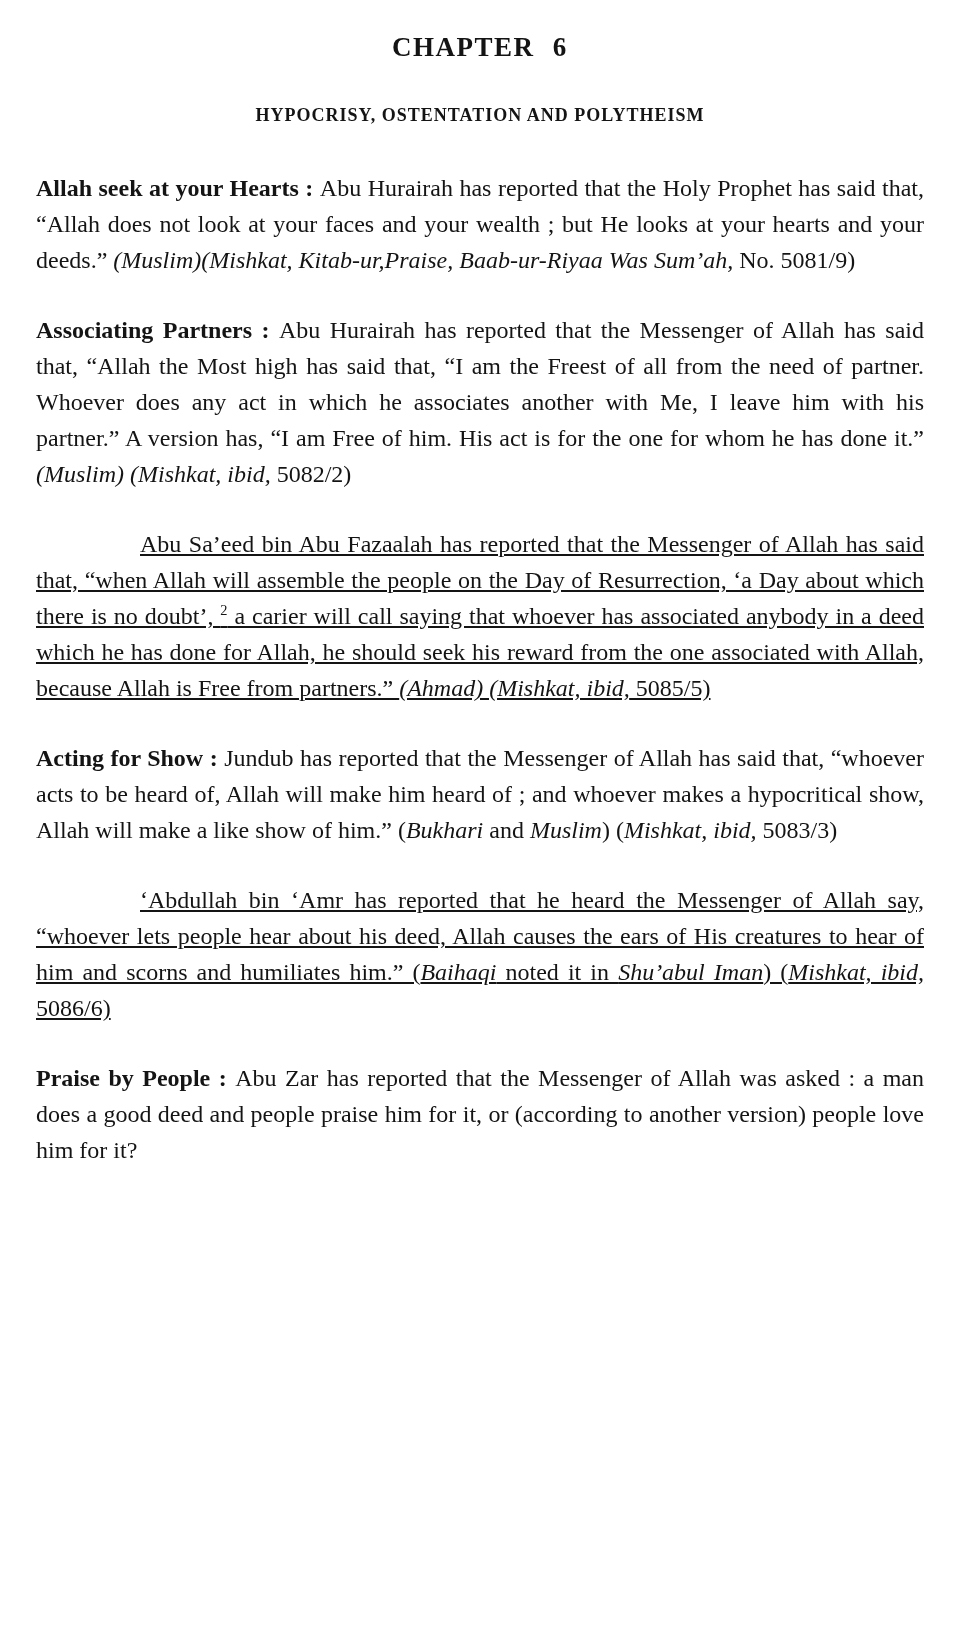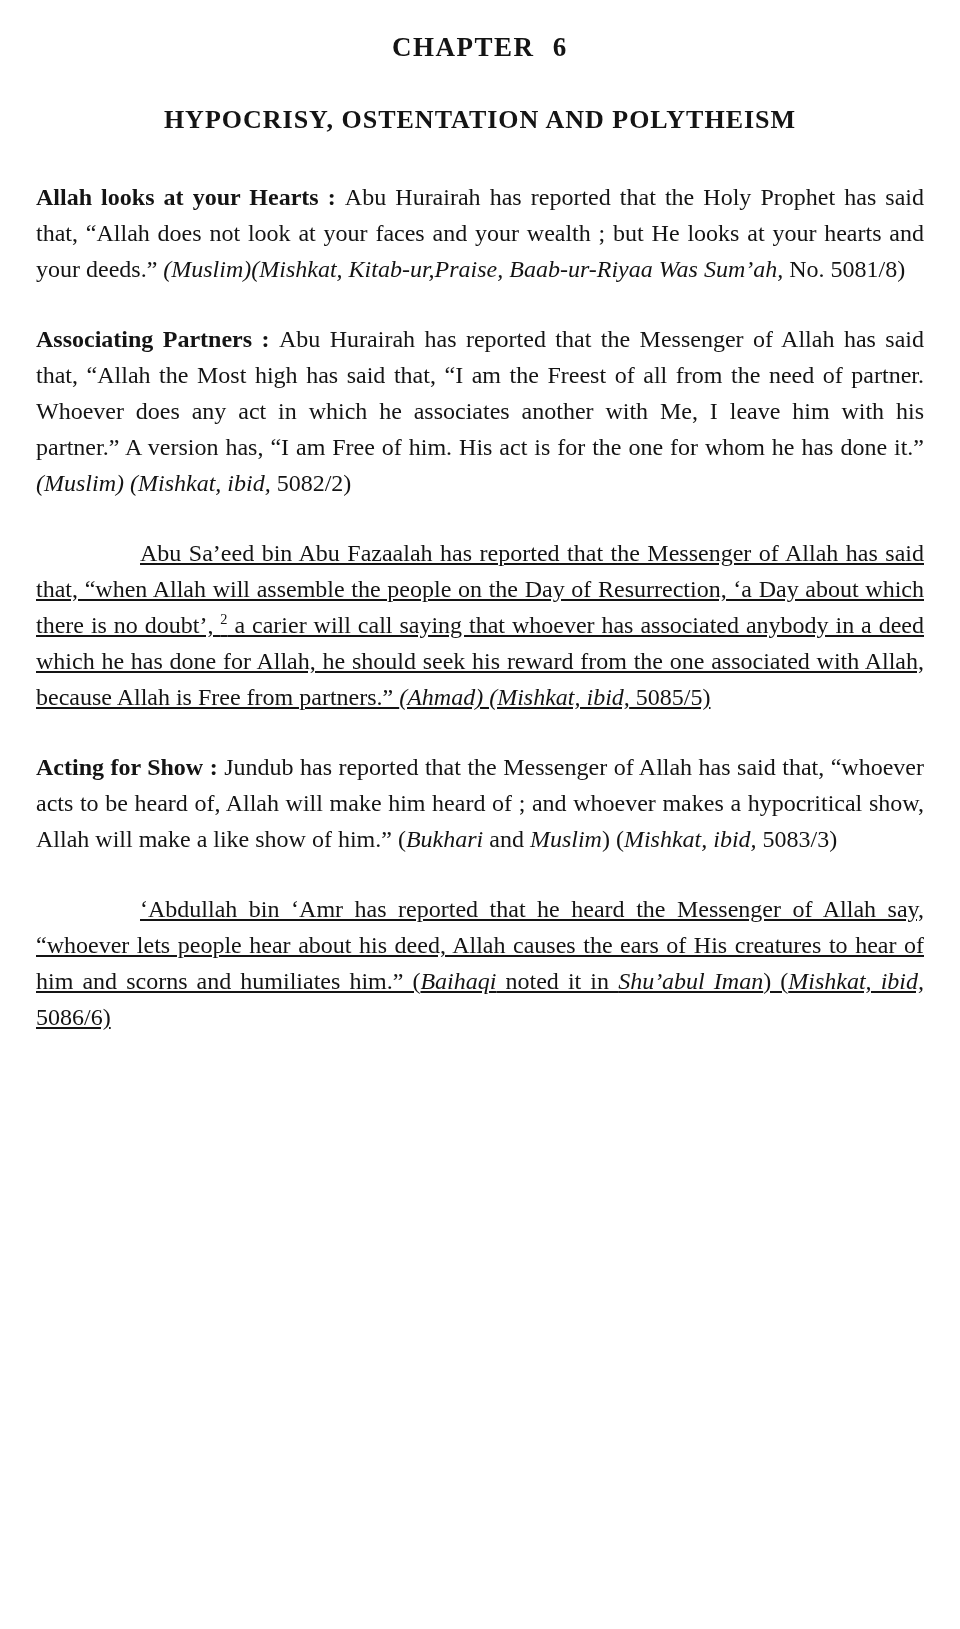--- a/index.html
+++ b/index.html
@@ -25,21 +25,21 @@
     margin: 8px 0 0 0;
     text-align: center;
     font-size: 27px;
     font-weight: bold;
     letter-spacing: 1.5px;
     word-spacing: 10px;
   }
   .page-title {
     margin: 42px 0 0 0;
     text-align: center;
-    font-size: 26px;
+    font-size: 18px;
     font-weight: bold;
     letter-spacing: 1px;
   }
   .body-text {
     margin-top: 44px;
   }
   p.para {
     margin: 0 0 34px 0;
     font-size: 24px;
     line-height: 36px;
@@ -58,19 +58,20 @@
   }
 </style>
 </head>
 <body>
 
 <div class="page">
   <h1 class="chapter-heading">CHAPTER 6</h1>
   <h2 class="page-title">HYPOCRISY, OSTENTATION AND POLYTHEISM</h2>
 
   <div class="body-text">
-    <p class="para"><span class="b">Allah looks at your Hearts : </span><span>Abu Hurairah has reported that the Holy Prophet has said that, “Allah does not look at your faces and your wealth ; but He looks at your hearts and your deeds.” </span><span class="i">(Muslim)(Mishkat, Kitab-ur,Praise, Baab-ur-Riyaa Was Sum’ah,</span><span> No. 5081/8)</span></p>
+    <p class="para"><span class="b">Allah seek at your Hearts : </span><span>Abu Hurairah has reported that the Holy Prophet has said that, “Allah does not look at your faces and your wealth ; but He looks at your hearts and your deeds.” </span><span class="i">(Muslim)(Mishkat, Kitab-ur,Praise, Baab-ur-Riyaa Was Sum’ah,</span><span> No. 5081/9)</span></p>
     <p class="para"><span class="b">Associating Partners : </span><span>Abu Hurairah has reported that the Messenger of Allah has said that, “Allah the Most high has said that, “I am the Freest of all from the need of partner. Whoever does any act in which he associates another with Me, I leave him with his partner.” A version has, “I am Free of him. His act is for the one for whom he has done it.” </span><span class="i">(Muslim) (Mishkat, ibid,</span><span> 5082/2)</span></p>
     <p class="para indented"><span>Abu Sa’eed bin Abu Fazaalah has reported that the Messenger of Allah has said that, “when Allah will assemble the people on the Day of Resurrection, ‘a Day about which there is no doubt’, </span><sup>2</sup><span> a carier will call saying that whoever has associated anybody in a deed which he has done for Allah, he should seek his reward from the one associated with Allah, because Allah is Free from partners.” </span><span class="i">(Ahmad) (Mishkat, ibid,</span><span> 5085/5)</span></p>
     <p class="para"><span class="b">Acting for Show : </span><span>Jundub has reported that the Messenger of Allah has said that, “whoever acts to be heard of, Allah will make him heard of ; and whoever makes a hypocritical show, Allah will make a like show of him.” (</span><span class="i">Bukhari</span><span> and </span><span class="i">Muslim</span><span>) (</span><span class="i">Mishkat, ibid,</span><span> 5083/3)</span></p>
     <p class="para indented"><span>‘Abdullah bin ‘Amr has reported that he heard the Messenger of Allah say, “whoever lets people hear about his deed, Allah causes the ears of His creatures to hear of him and scorns and humiliates him.” (</span><span class="i">Baihaqi</span><span> noted it in </span><span class="i">Shu’abul Iman</span><span>) (</span><span class="i">Mishkat, ibid,</span><span> 5086/6)</span></p>
+    <p class="para"><span class="b">Praise by People : </span><span>Abu Zar has reported that the Messenger of Allah was asked : a man does a good deed and people praise him for it, or (according to another version) people love him for it?</span></p>
   </div>
 </div>
 
 </body></html>

